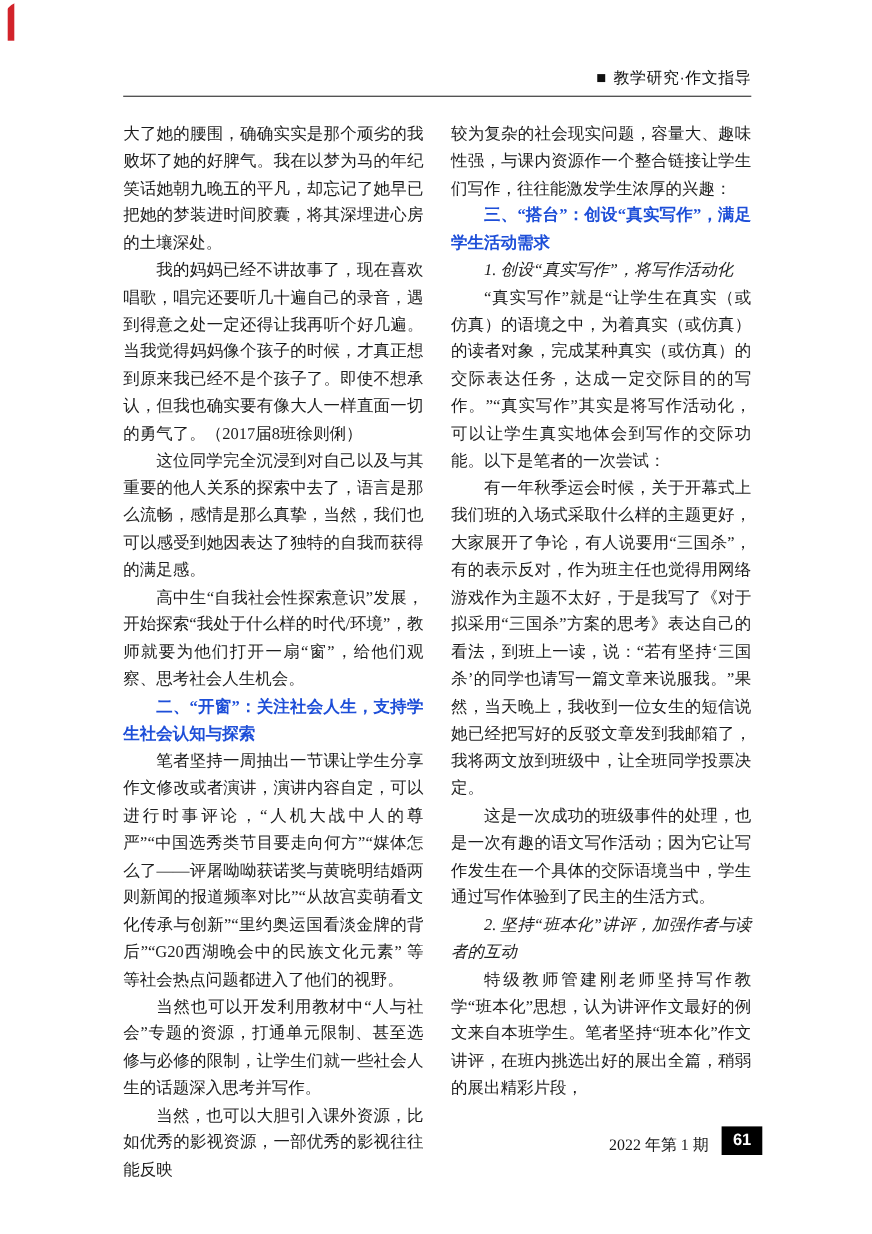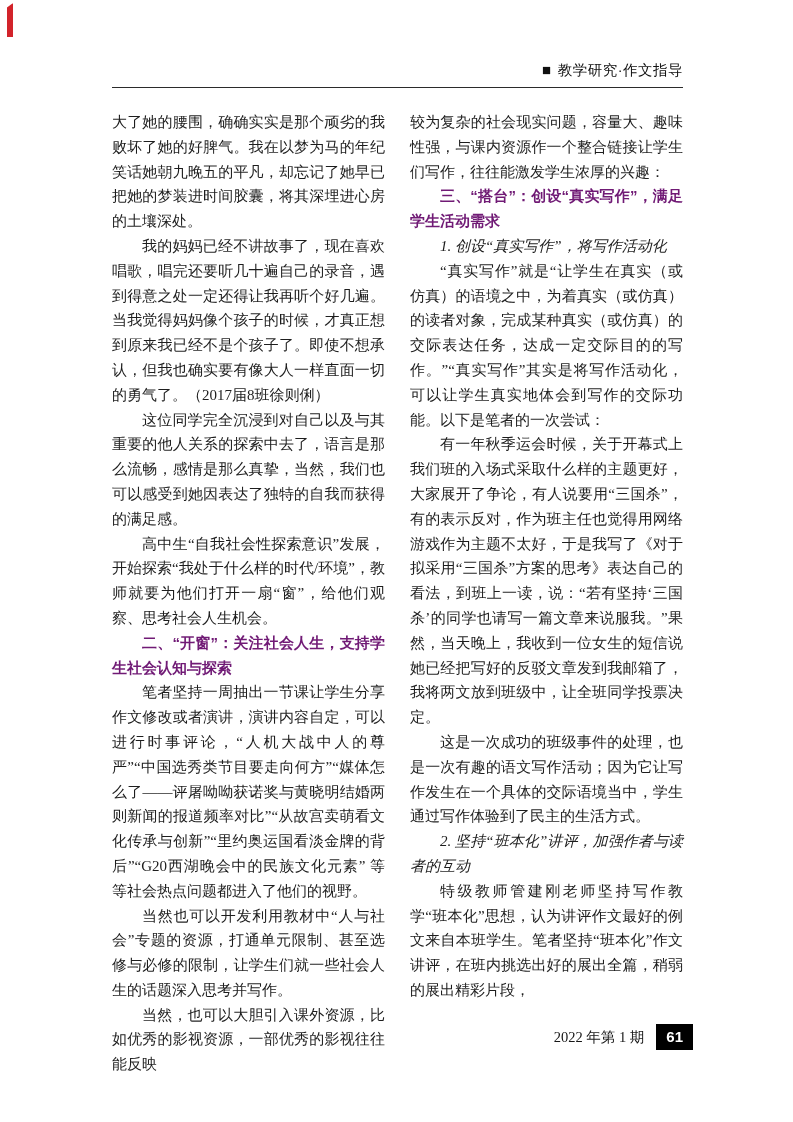--- a/index.html
+++ b/index.html
@@ -15,24 +15,24 @@
   }
   .header .marker{font-size:15px;margin-right:6px;}
   .rule{position:absolute;top:87px;left:112px;right:110px;height:1px;background:#2b2b2b;}
   .columns{
     position:absolute;top:110px;left:112px;right:110px;display:flex;gap:25px;
   }
   .col{flex:1;min-width:0;text-align:justify;text-justify:inter-ideograph;
        font-size:15px;line-height:24.8px;}
   .para{margin:0;text-indent:2em;}
   .cont{text-indent:0;}
-  .h-bold{font-family:Liberation Sans, sans-serif;font-weight:700;color:#701a75;}
+  .h-bold{font-family:Liberation Serif, serif;font-weight:700;color:#1d4ed8;}
   .sub{font-style:italic;}
   .footer{
-    position:absolute;top:1024px;right:100px;display:flex;align-items:center;gap:12px;
+    position:absolute;top:1024px;right:100px;display:flex;align-items:flex-end;gap:12px;
     font-size:14.5px;color:#161616;
   }
   .pagebox{
     background:#000000;color:#ffffff;font-family:Liberation Sans, sans-serif;
     font-weight:700;font-size:15px;padding:3px 10px;line-height:20px;
   }
 </style>
 </head>
 <body>
 

